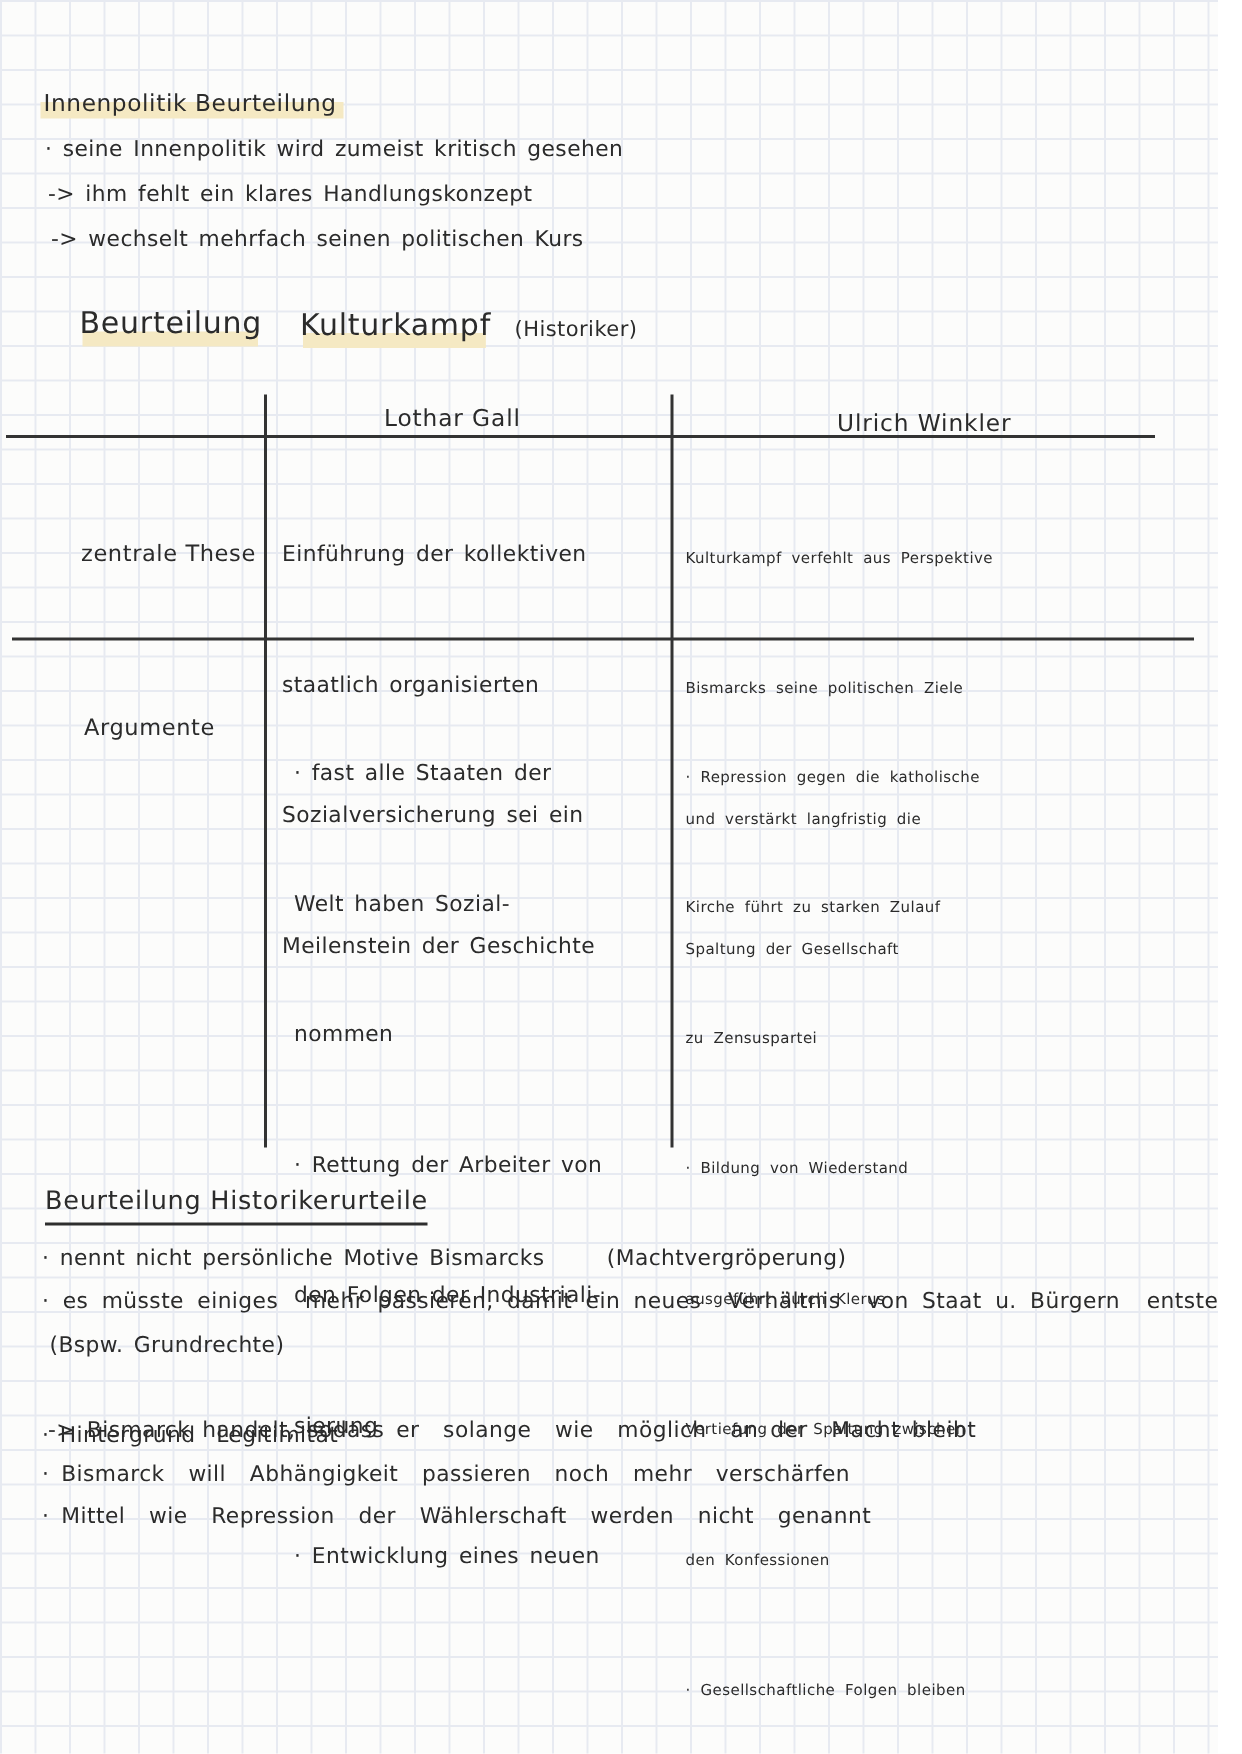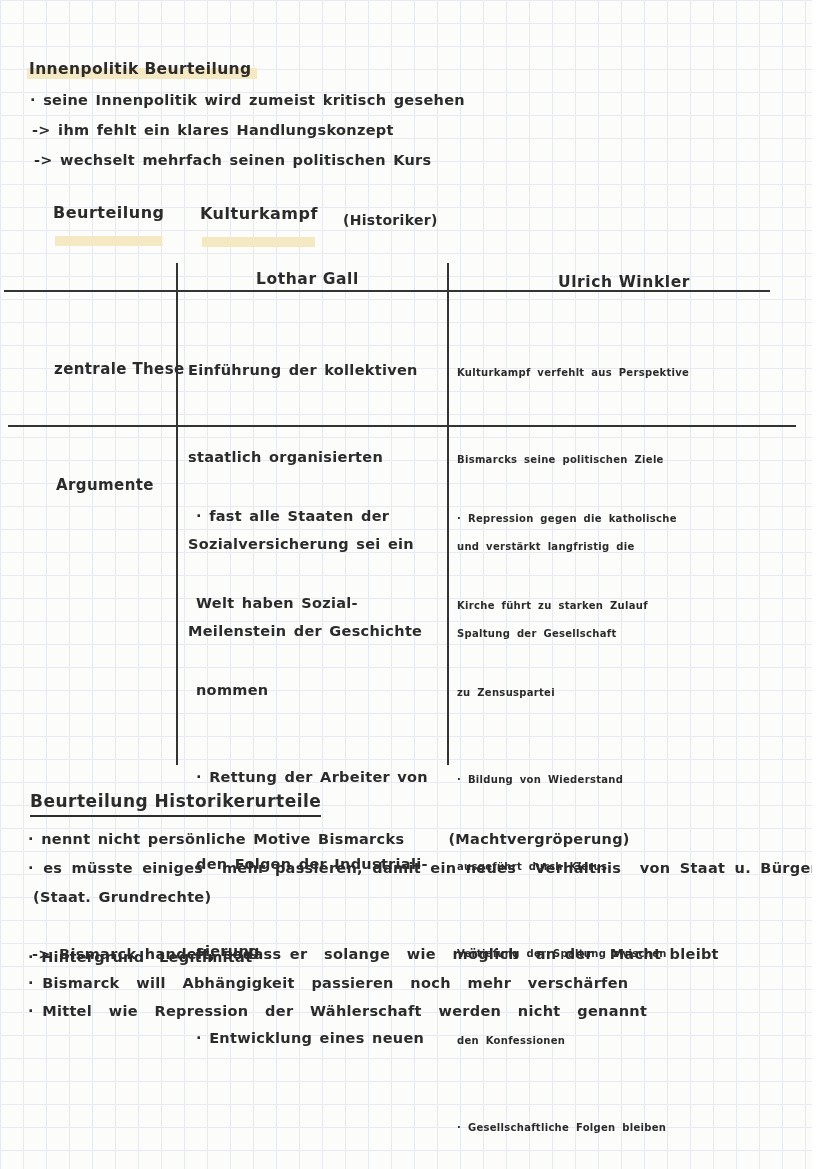--- a/index.html
+++ b/index.html
@@ -8,21 +8,20 @@
     width: 812px;
     height: 1169px;
     background-color: #fcfcfb;
     background-image:
       linear-gradient(to right, #e7eaf1 1px, transparent 1px),
       linear-gradient(to bottom, #e7eaf1 1px, transparent 1px);
     background-size: 23px 23px;
     font-family: "DejaVu Sans", sans-serif;
     color: #2b2b2b;
     overflow: hidden;
-    font-weight: bold;
   }
   .line {
     position: absolute;
     font-size: 14.5px;
     white-space: pre;
     letter-spacing: 0.3px;
     word-spacing: 2px;
     color: #2b2b2b;
   }
   .hl-title {
@@ -31,28 +30,28 @@
     letter-spacing: 0.4px;
     background-image: linear-gradient(#f5e9c3, #f5e9c3);
     background-repeat: no-repeat;
     background-size: 100% 11px;
     background-position: 0 85%;
     padding: 0 5px 2px 2px;
     white-space: pre;
   }
   .heading-word {
     position: absolute;
-    font-size: 16px;
+    font-size: 20px;
     letter-spacing: 0.5px;
     white-space: pre;
     background-image: linear-gradient(#f5e9c3, #f5e9c3);
     background-repeat: no-repeat;
     background-size: 96% 10px;
     background-position: 2px 100%;
-    padding-bottom: 24px;
+    padding-bottom: 4px;
   }
   .heading-note {
     position: absolute;
     font-size: 14px;
     letter-spacing: 0.3px;
     white-space: pre;
   }
   .vline {
     position: absolute;
     width: 2px;
@@ -155,19 +154,19 @@
     <div>Vertiefung der Spaltung zwischen</div>
     <div>den Konfessionen</div>
     <div>· Gesellschaftliche Folgen bleiben</div>
     
     
   </div>
 
   <div class="section-heading" style="left:30px; top:791px;">Beurteilung Historikerurteile</div>
   <div class="line" style="left:28px; top:831px;">· nennt nicht persönliche Motive Bismarcks      (Machtvergröperung)</div>
   <div class="line" style="left:28px; top:860px; word-spacing:4px;">· es müsste einiges  mehr passieren, damit ein neues  Verhältnis  von Staat u. Bürgern  entsteht</div>
-  <div class="line" style="left:33px; top:889px;">(Staat. Grundrechte)</div>
+  <div class="line" style="left:33px; top:889px;">(Bspw. Grundrechte)</div>
   <div class="line" style="left:28px; top:917px;margin-top:32px;">· Hintergrund  Legitimität</div>
   <div class="line" style="left:32px; top:946px; word-spacing:3px;">-&gt; Bismarck handelt, sodass er  solange  wie  möglich  an der  Macht bleibt</div>
   <div class="line" style="left:28px; top:975px; word-spacing:3px;">· Bismarck  will  Abhängigkeit  passieren  noch  mehr  verschärfen</div>
   <div class="line" style="left:28px; top:1003px; word-spacing:3px;">· Mittel  wie  Repression  der  Wählerschaft  werden  nicht  genannt</div>
 
 </div>
 
 </body></html>

